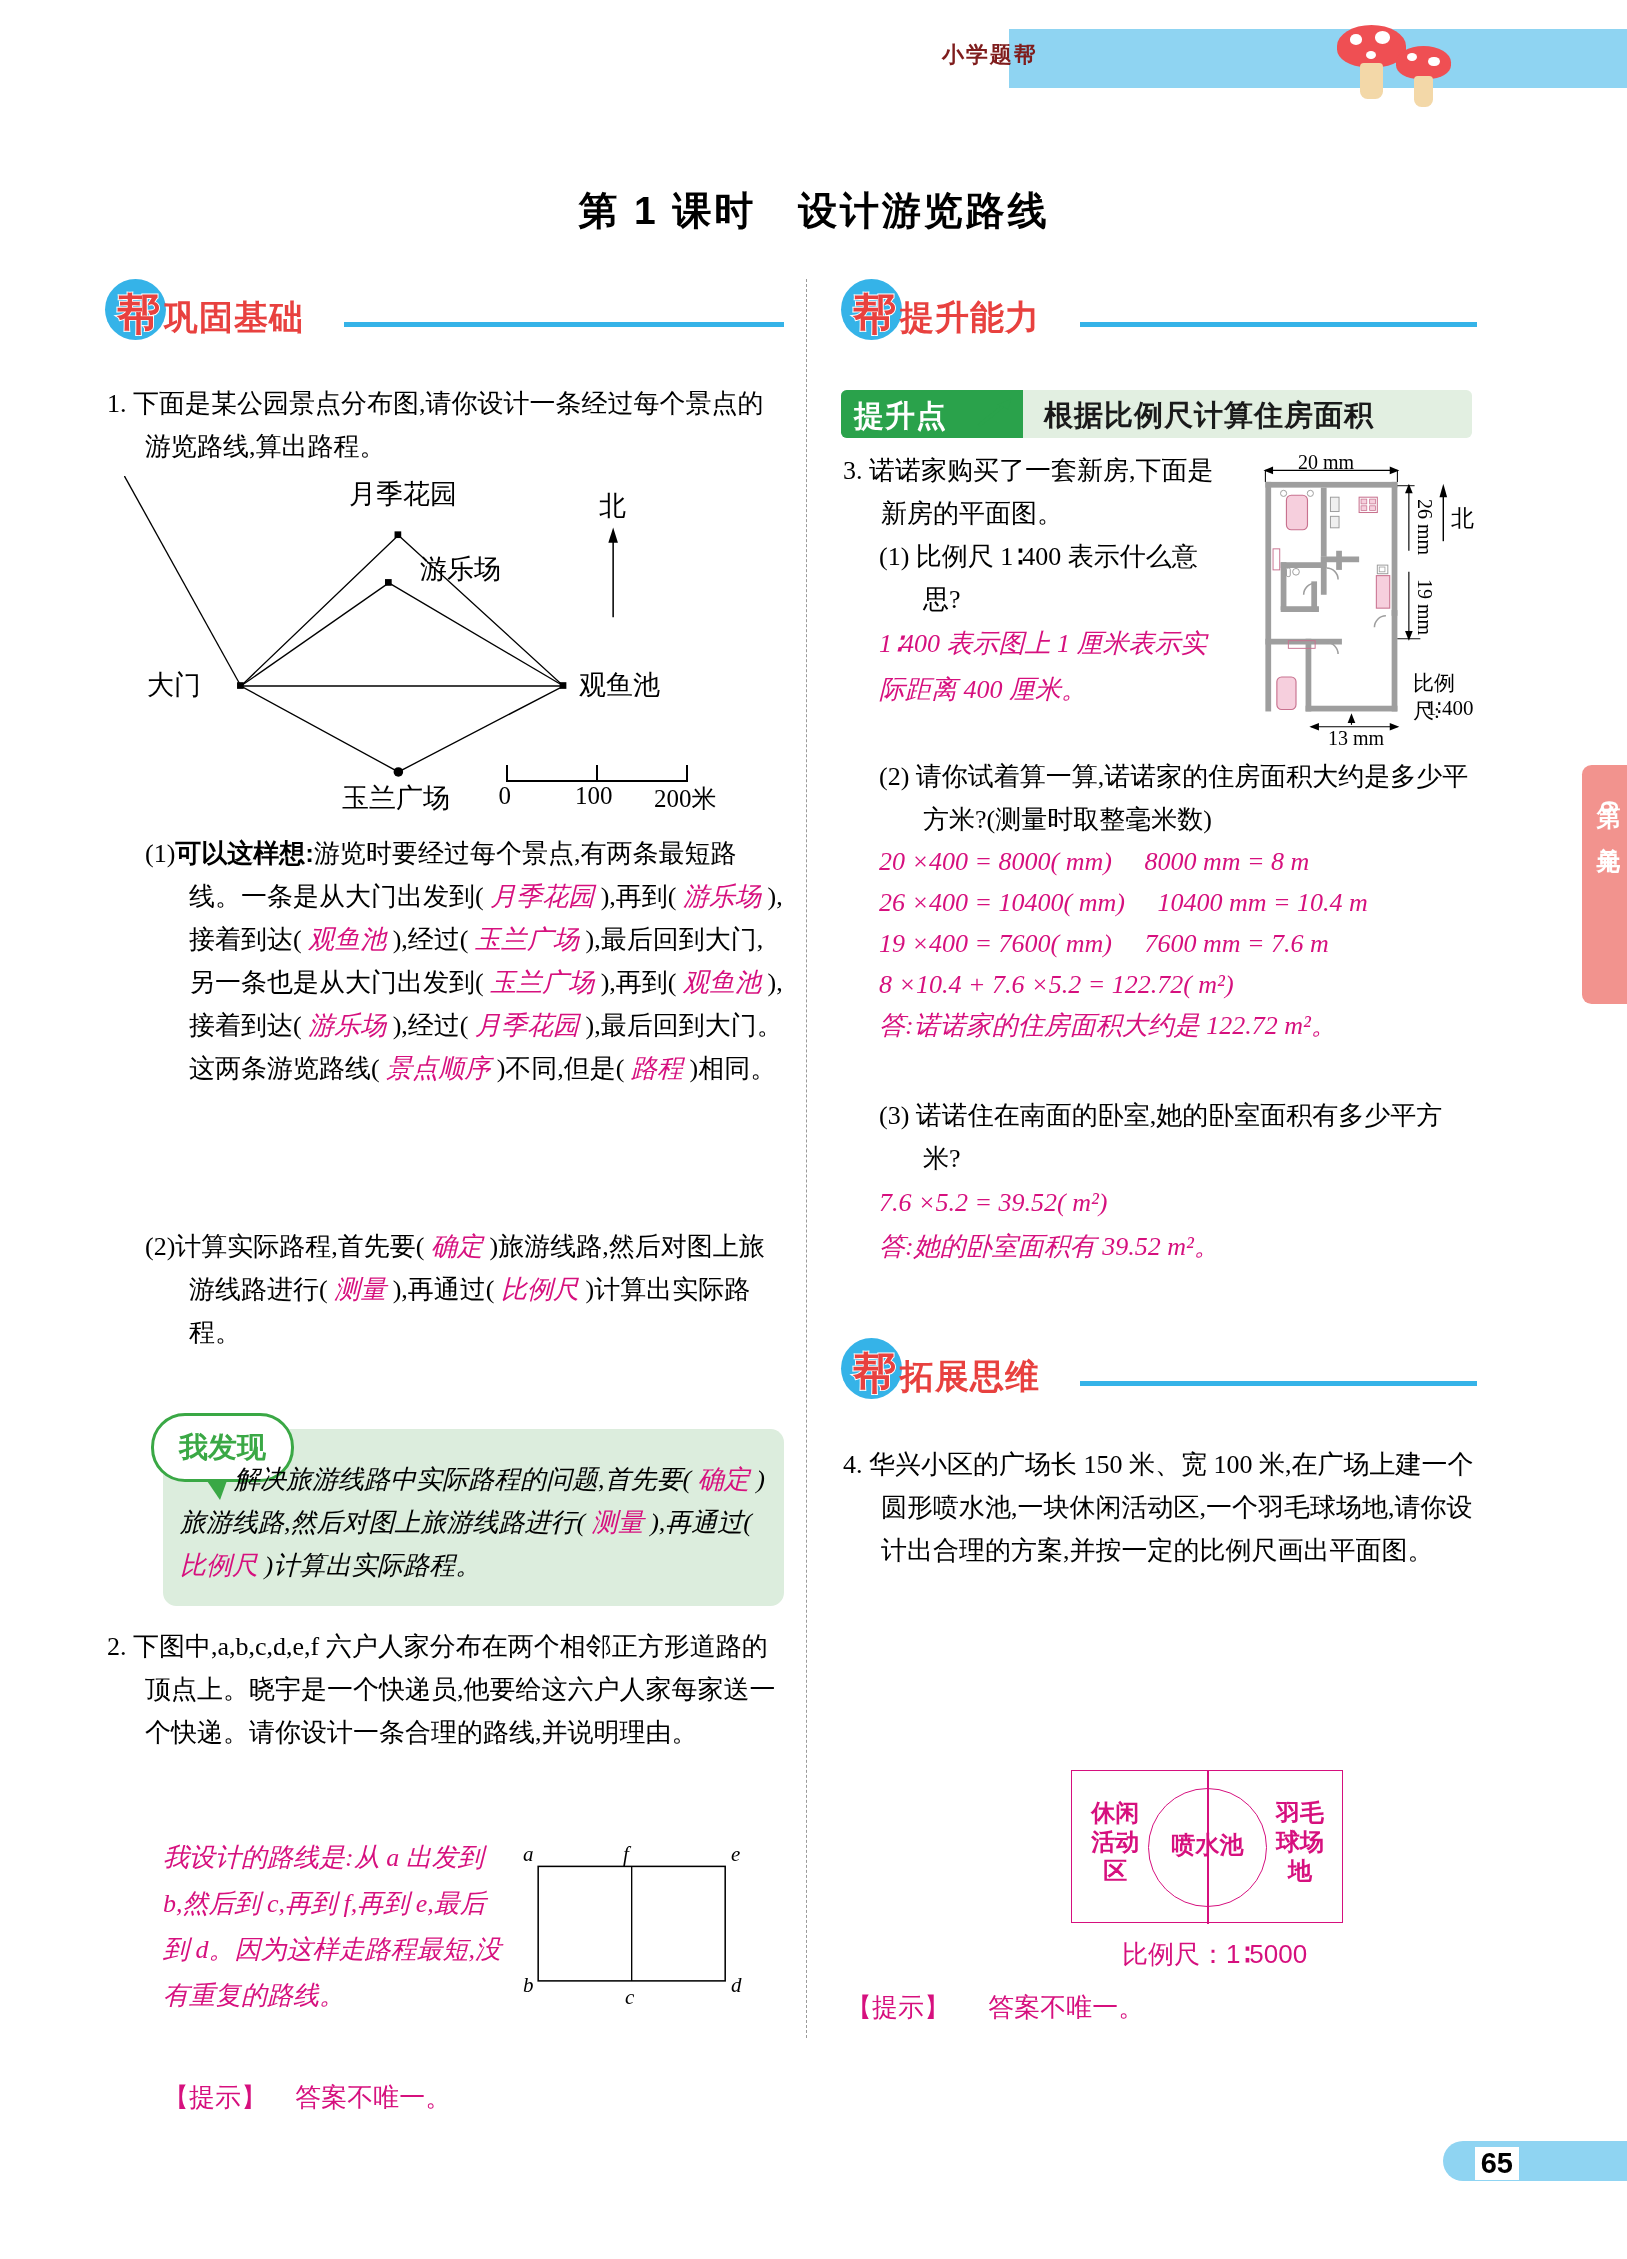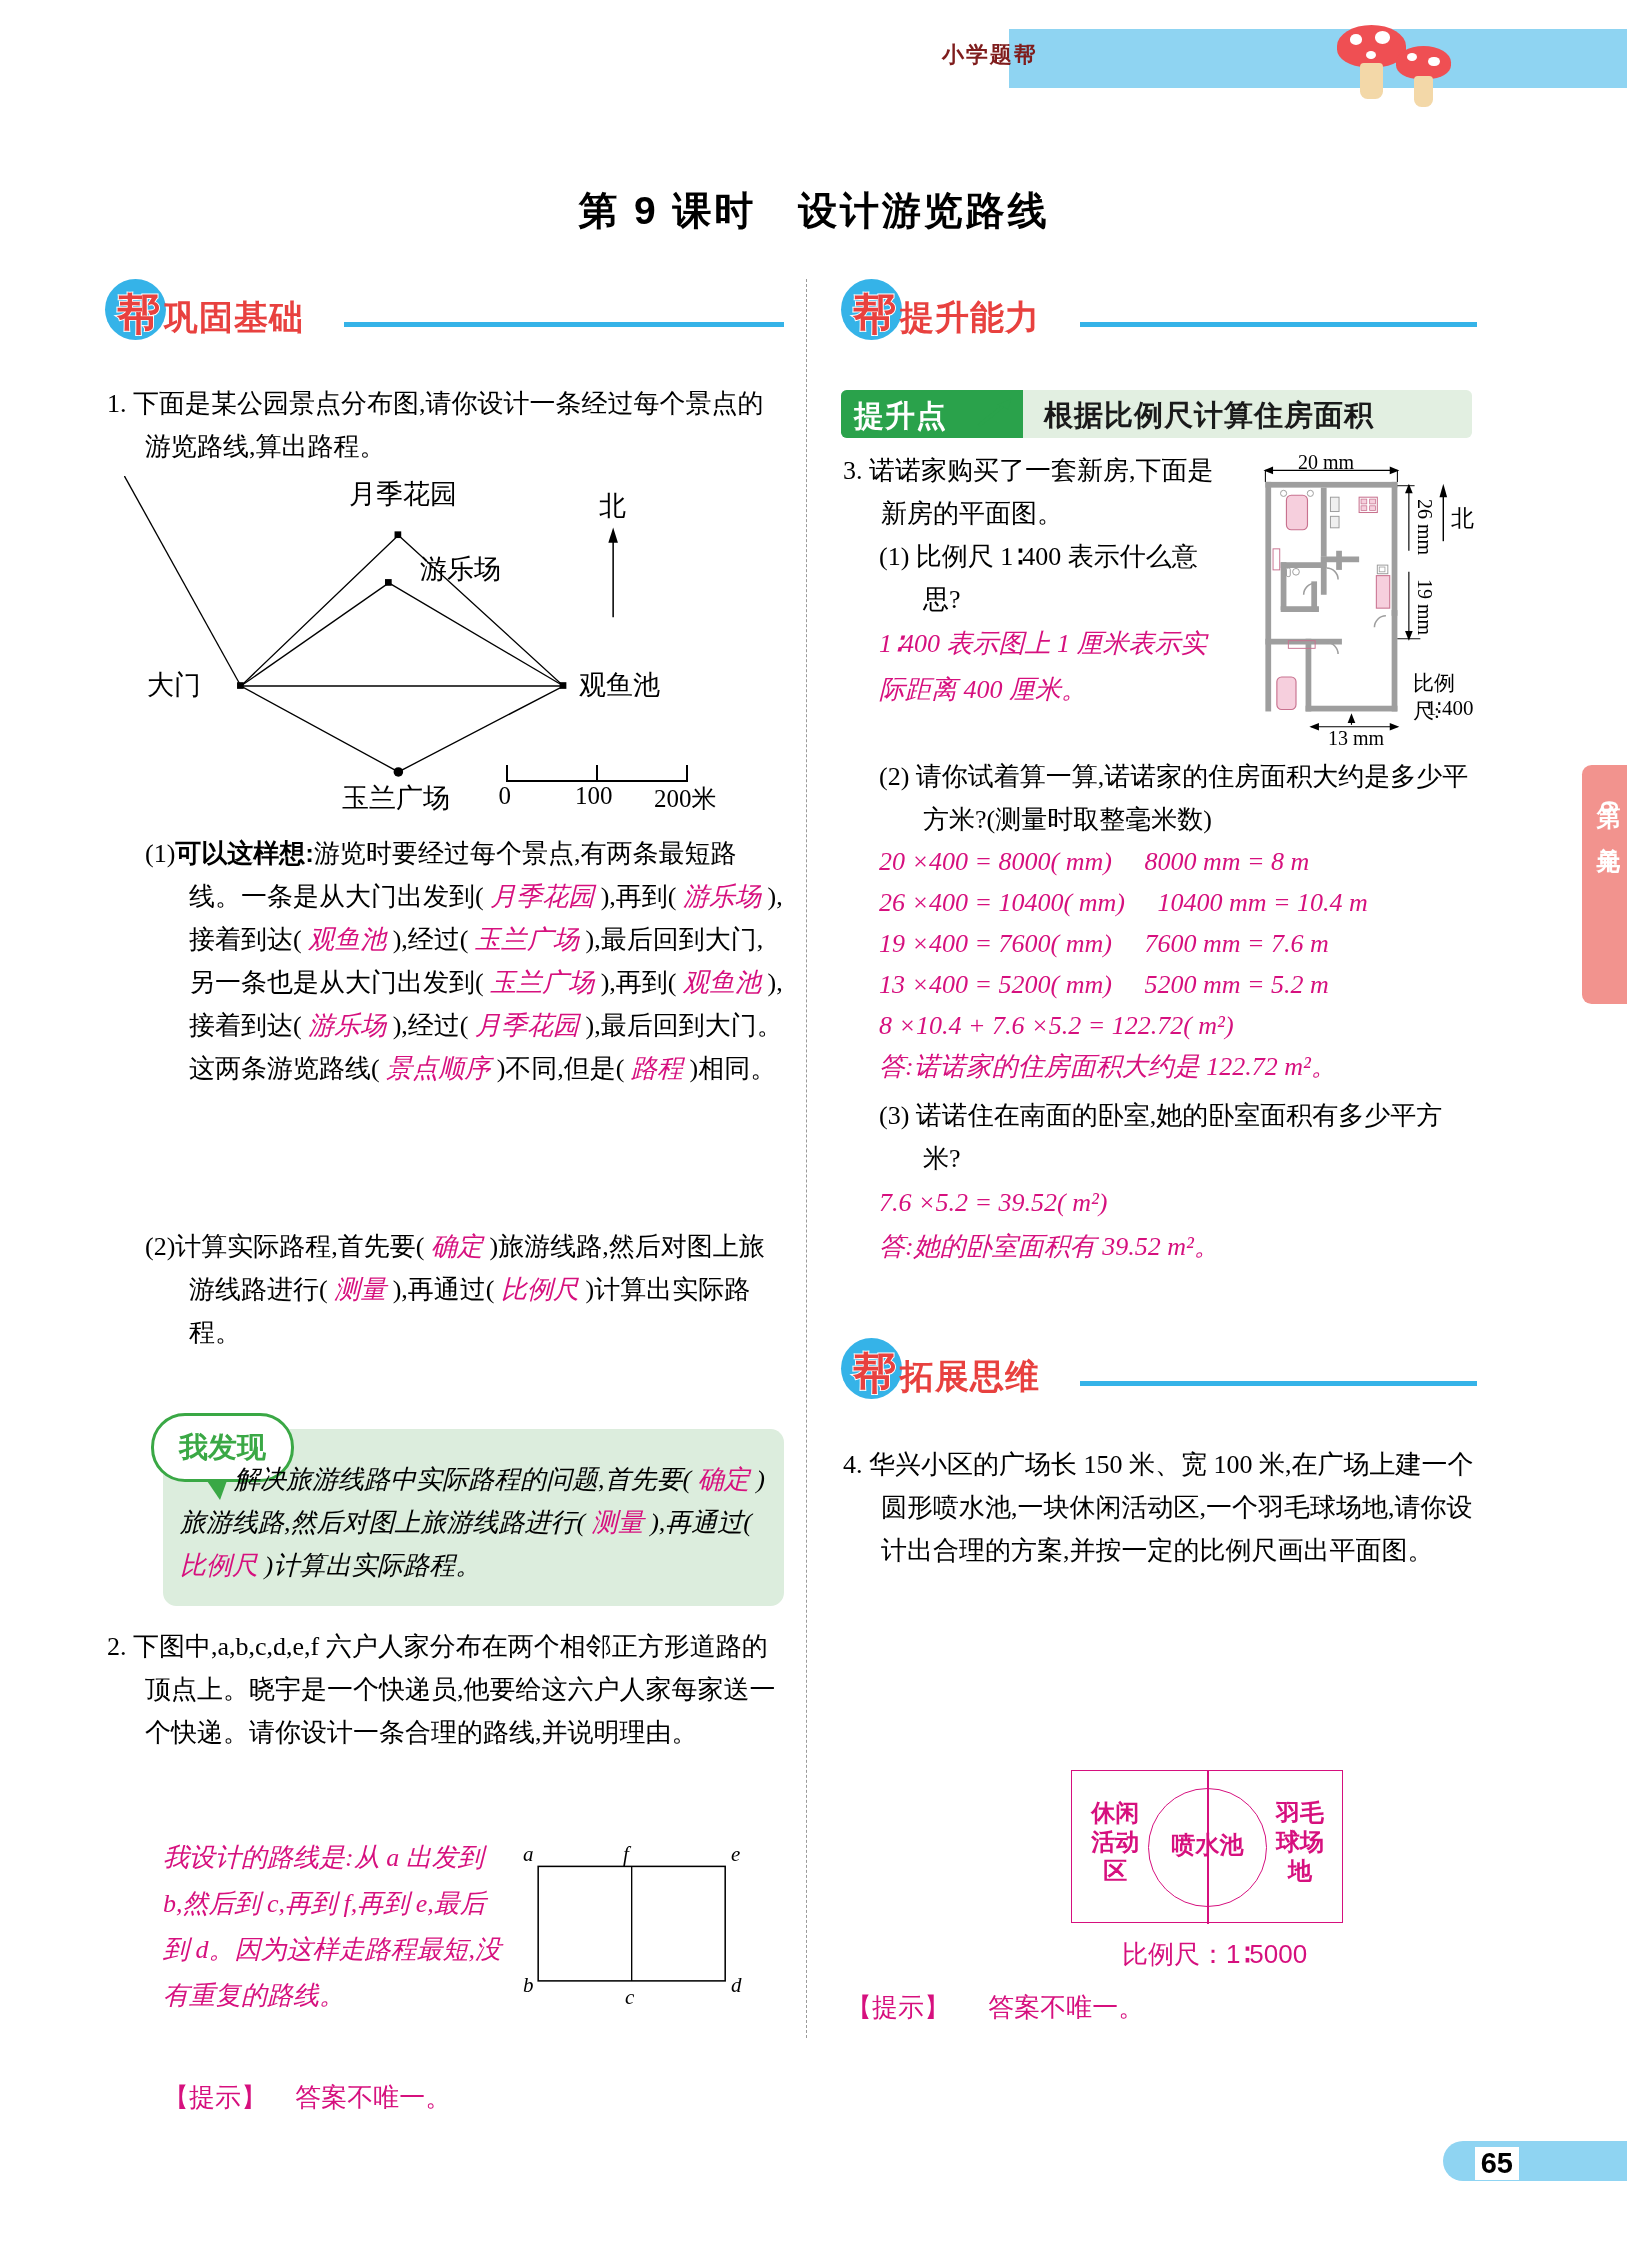--- a/index.html
+++ b/index.html
@@ -198,21 +198,21 @@
     </div>
     <div class="mush" style="left:67px; top:29px; width:55px; height:59px;">
       <div class="cap" style="width:55px; height:32.5px;"></div>
       <div class="dot" style="left:10.5px; top:6.7px; width:10.5px; height:8.6px;"></div>
       <div class="dot" style="left:32px; top:10.5px; width:11.5px; height:9.6px;"></div>
       <div class="stem" style="left:18px; top:30px; width:19px; height:31px;"></div>
     </div>
   </div>
 </div>
 
-<div class="page-title">第 9 课时　设计游览路线</div>
+<div class="page-title">第 1 课时　设计游览路线</div>
 
 <div class="col-divider"></div>
 
 <div class="sec-head" style="left:105px; top:279px; width:669px;">
   <div class="sec-circle"></div>
   <div class="sec-bang">帮</div>
   <div class="sec-text">巩固基础</div>
   <div class="sec-rule" style="left:239px; width:440px;"></div>
 </div>
 
@@ -445,21 +445,20 @@
 </div>
 
 <div class="q hang2" style="left:879px; top:755px; width:593px;">
   <span>(2)</span>
   <span>请你试着算一算,诺诺家的住房面积大约是多少平方米?(测量时取整毫米数)</span>
 </div>
 <div class="q ans" style="left:879px; top:841px; width:593px; line-height:41px; font-style:italic;">
   <div>20 ×400 = 8000( mm)　 8000 mm = 8 m</div>
   <div>26 ×400 = 10400( mm)　 10400 mm = 10.4 m</div>
   <div>19 ×400 = 7600( mm)　 7600 mm = 7.6 m</div>
-  <div>13 ×400 = 5200( mm)　 5200 mm = 5.2 m</div>
   <div>8 ×10.4 + 7.6 ×5.2 = 122.72( m²)</div>
   <div>答:诺诺家的住房面积大约是 122.72 m²。</div>
 </div>
 
 <div class="q hang2" style="left:879px; top:1094px; width:593px;">
   <span>(3)</span>
   <span>诺诺住在南面的卧室,她的卧室面积有多少平方米?</span>
 </div>
 <div class="q ans" style="left:879px; top:1181px; width:593px; line-height:44px; font-style:italic;">
   <div>7.6 ×5.2 = 39.52( m²)</div>

